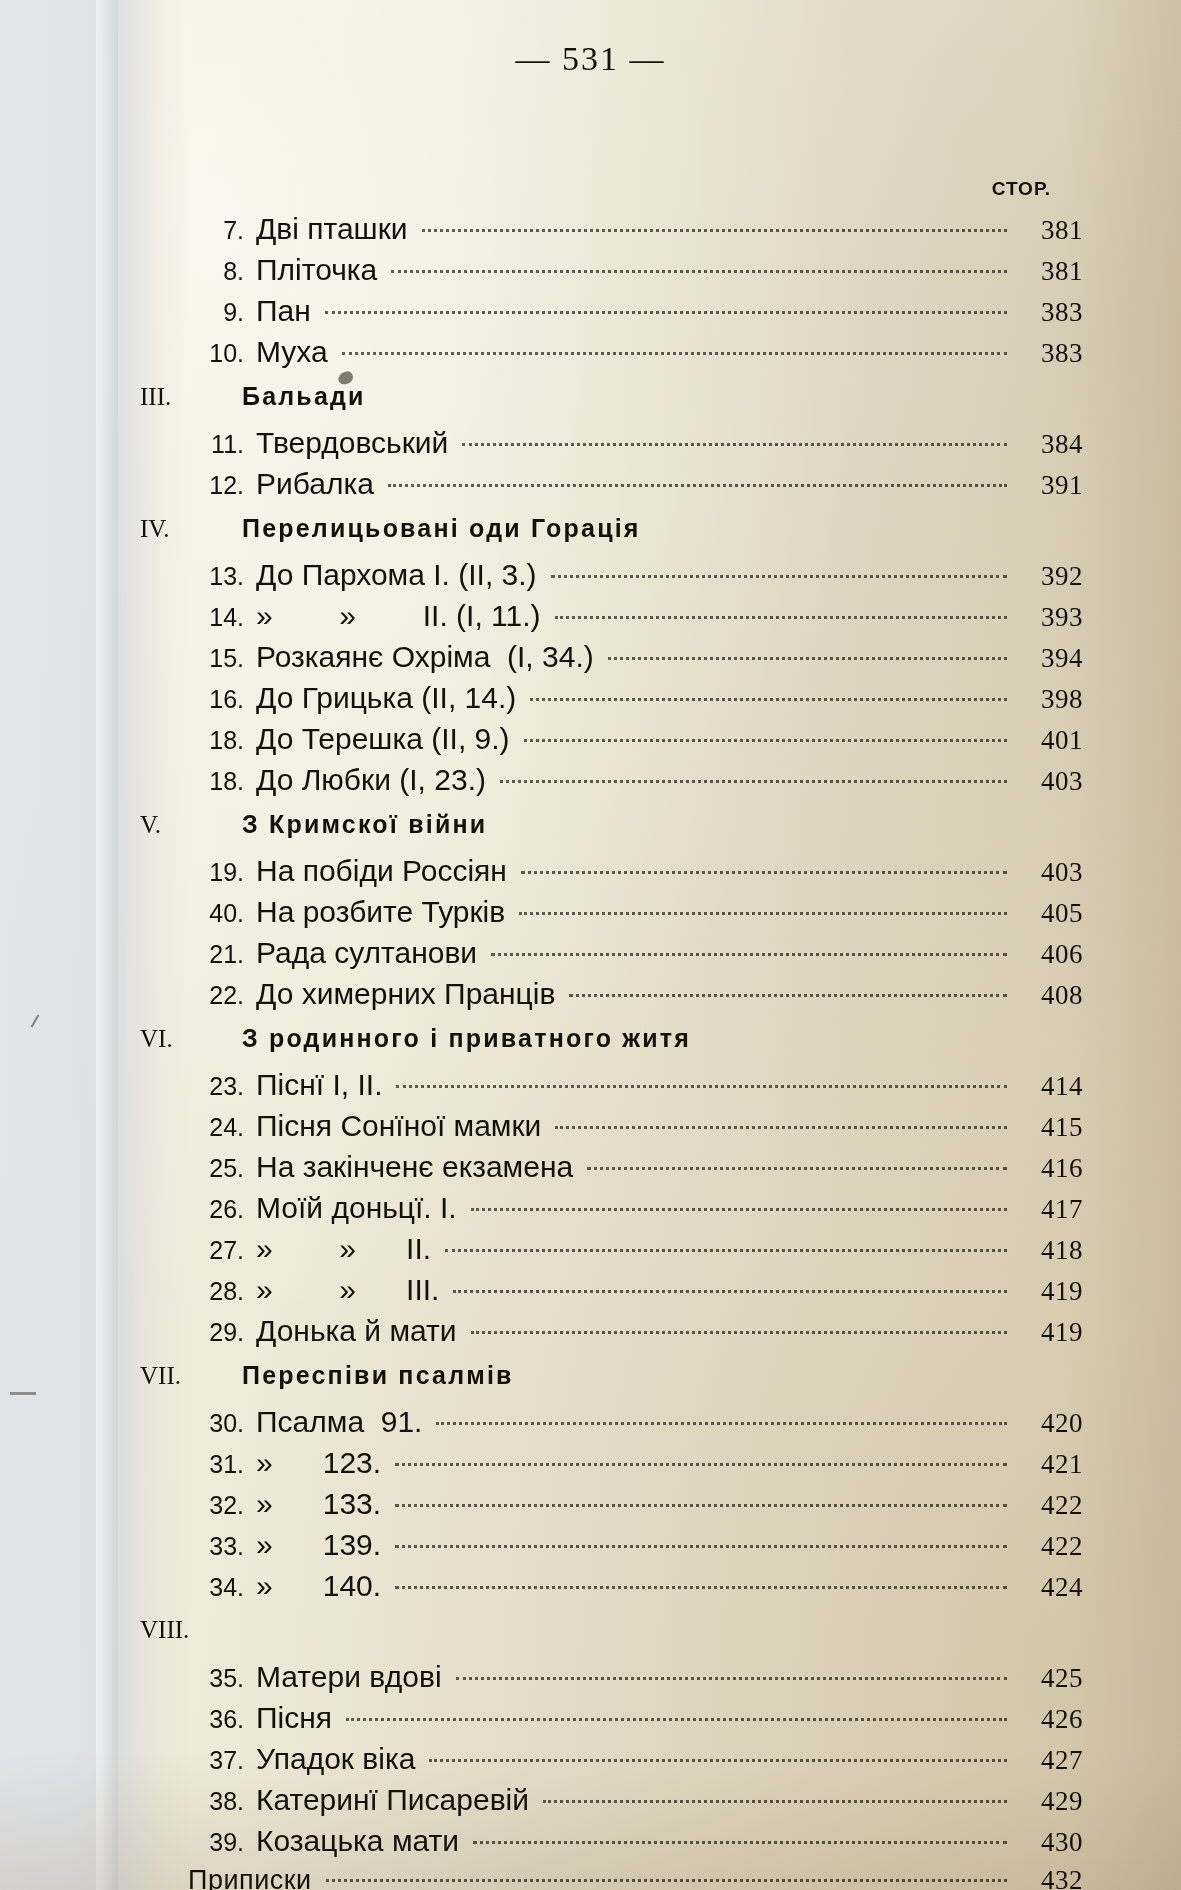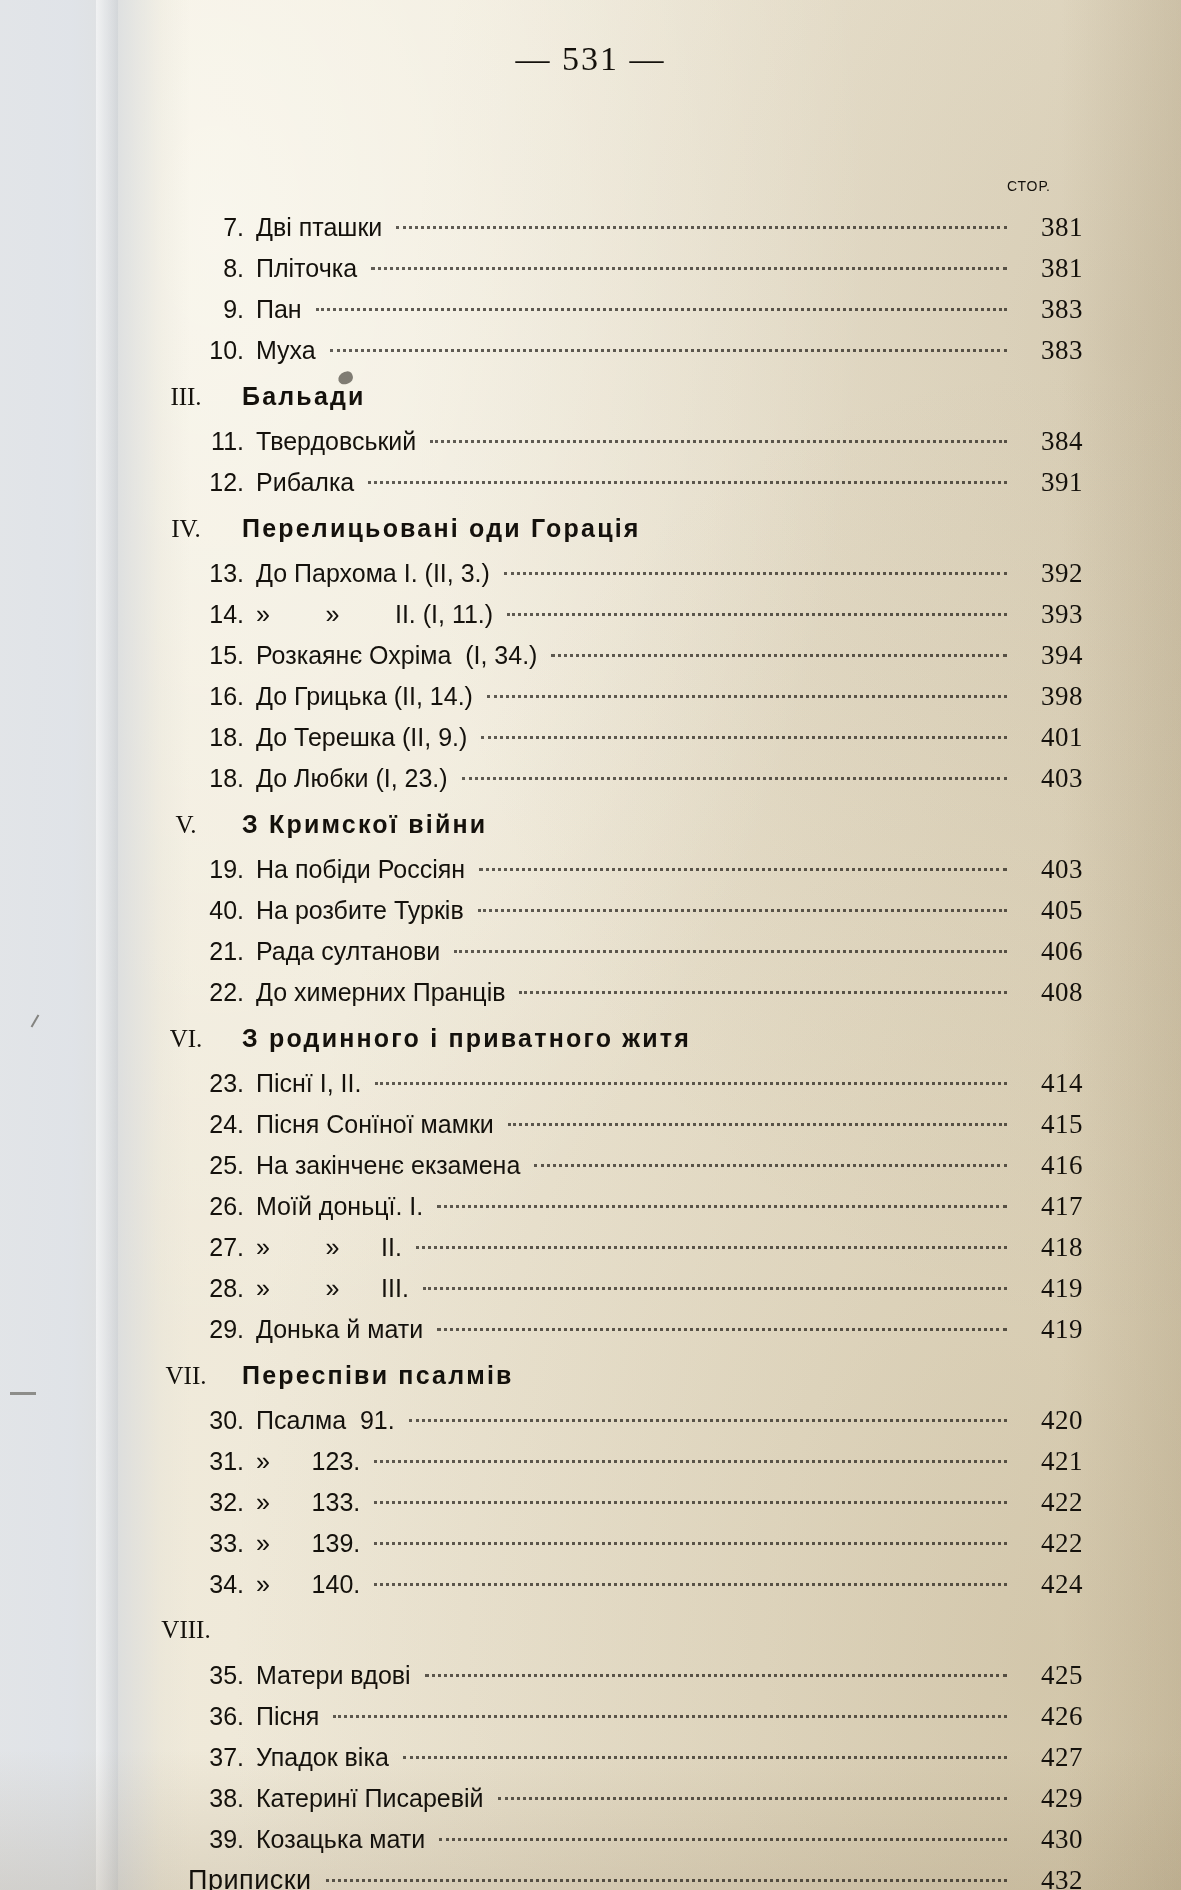--- a/index.html
+++ b/index.html
@@ -72,23 +72,24 @@
     font-size: 34px;
     letter-spacing: 2px;
     font-family: "Liberation Serif", serif;
   }
   .page-number .pn-inner { display: inline-block; }
 
   .col-header {
     position: absolute;
     top: 178px;
     right: 130px;
-    font-size: 14px;
+    font-size: 19px;
     letter-spacing: 1px;
     font-family: "Liberation Sans", sans-serif;
+    font-weight: bold;
   }
 
   .toc {
     position: absolute;
     top: 212px;
     left: 140px;
     right: 98px;
   }
 
   .row {
@@ -103,41 +104,41 @@
     font-size: 25px;
     letter-spacing: 2.2px;
     font-family: "Liberation Sans", sans-serif;
     font-weight: 700;
     min-height: 44px;
     padding-top: 6px;
   }
   .sec .sec-num {
     display: inline-block;
     width: 92px;
-    text-align: center;
+    text-align: left;
     padding-right: 10px;
     font-family: "Liberation Serif", serif;
     font-weight: 400;
     letter-spacing: 0;
   }
   .sec .sec-title {
     white-space: pre;
   }
 
   
   .ent .num {
     display: inline-block;
     width: 104px;
     text-align: right;
     padding-right: 12px;
     font-size: 25px;
     font-family: "Liberation Sans", sans-serif;
   }
   .ent .title {
-    font-size: 25px;
+    font-size: 30px;
     font-family: "Liberation Sans", sans-serif;
     white-space: pre;
   }
   .ent .leader {
     flex: 1 1 auto;
     margin: 0 10px 0 14px;
     border-bottom: 3px dotted rgba(20,17,12,0.78);
     transform: translateY(-7px);
     height: 0;
     opacity: 0.85;

